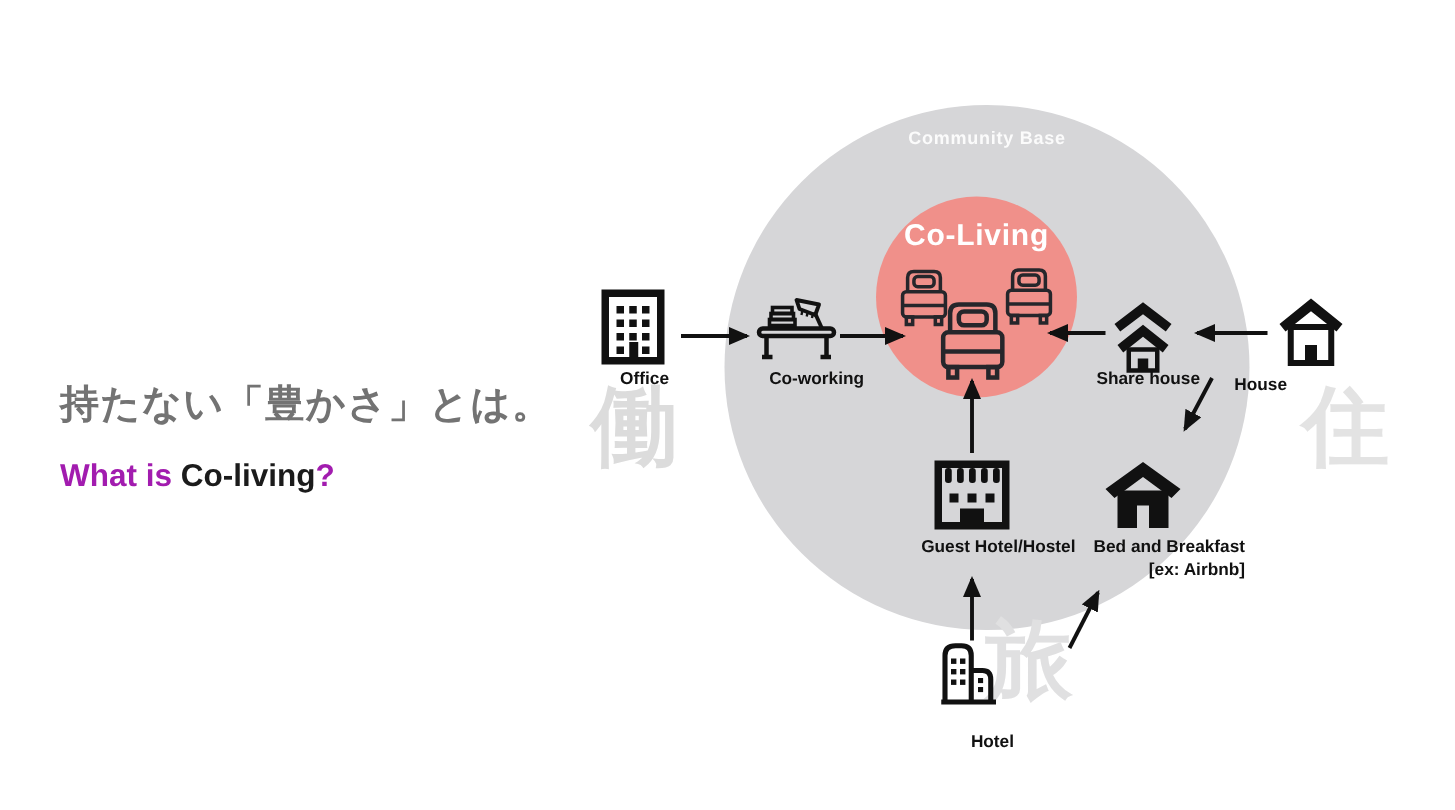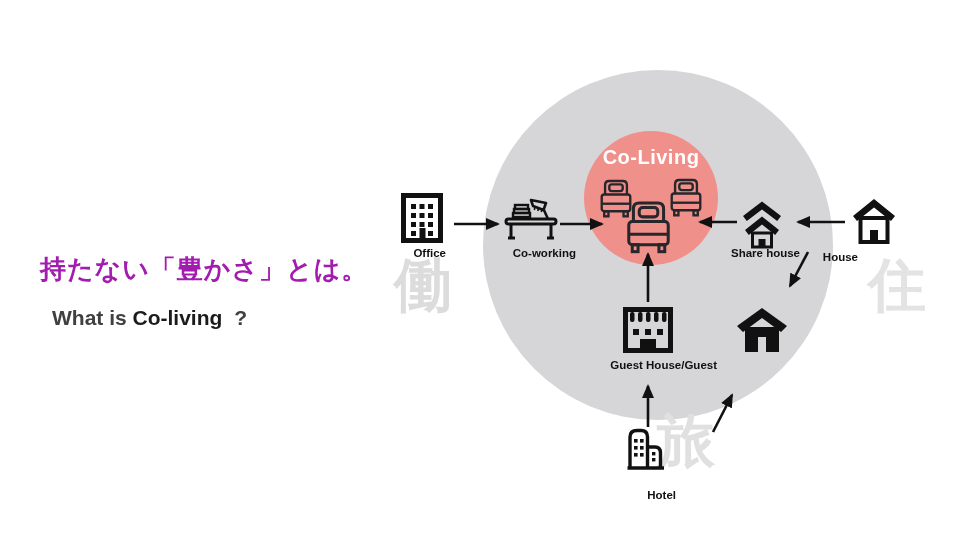--- a/index.html
+++ b/index.html
@@ -1,23 +1,23 @@
 <!DOCTYPE html>
 <html><head>
 <meta charset="utf-8">
 <style>
   html,body{margin:0;padding:0;background:#fff;}
   .slide{position:relative;width:970px;height:540px;background:#ffffff;overflow:hidden;
          font-family:"Liberation Sans","DejaVu Sans",sans-serif;}
   .abs{position:absolute;}
 
   
-  .title{left:40px;top:252px;font-size:26px;font-weight:bold;color:#a21caf;letter-spacing:1px;}
+  .title{left:40px;top:252px;font-size:26px;font-weight:bold;color:#737373;letter-spacing:1px;}
   .subtitle{left:40px;top:306px;font-size:21px;font-weight:bold;color:#1b1b1b;}
-  .subtitle .dim{color:#404040;margin-left:12px;}
+  .subtitle .dim{color:#a21caf;}
 
   
   .community-circle{left:483px;top:70px;width:350px;height:350px;border-radius:50%;background:#d6d6d8;}
   .core-circle{left:584px;top:131px;width:134px;height:134px;border-radius:50%;background:#f0908a;}
 
   .community-title{left:483px;top:85px;width:350px;text-align:center;color:#fbfbfb;
                    font-size:12px;font-weight:bold;letter-spacing:0.5px;}
   .community-subtitle{left:483px;top:104px;width:350px;text-align:center;color:#fafafa;
                       font-size:11px;font-weight:bold;letter-spacing:3px;}
   .core-label{left:584px;top:146px;width:134px;text-align:center;color:#ffffff;
@@ -42,20 +42,21 @@
 
   <div class="abs title">持たない「豊かさ」とは。</div>
   <div class="abs subtitle"><span class="dim">What is </span><span>Co-living</span><span class="dim">?</span></div>
 
   <div class="abs community-circle"></div>
 
   <div class="abs wm wm-work">働</div>
   <div class="abs wm wm-live">住</div>
   <div class="abs wm wm-travel">旅</div>
 
+  <div class="abs community-title">Community Base</div>
 
   <div class="abs core-circle"></div>
   <div class="abs core-label">Co-Living</div>
 
   <svg class="abs" style="left:599px;top:176px;" width="34" height="42" viewBox="0 0 40 50">
     <g fill="none" stroke="#26262b" stroke-width="2.8">
       <path d="M7 22 V11 Q7 6 12 6 H28 Q33 6 33 11 V22"></path>
       <rect x="12" y="10" width="16" height="8" rx="3"></rect>
       <rect x="3" y="22" width="34" height="20" rx="3"></rect>
       <path d="M3 33 H37"></path>
@@ -140,27 +141,31 @@
       <rect x="16" y="6" width="4.5" height="10" rx="2"></rect>
       <rect x="24" y="6" width="4.5" height="10" rx="2"></rect>
       <rect x="32" y="6" width="4.5" height="10" rx="2"></rect>
       <rect x="40" y="6" width="4.5" height="10" rx="2"></rect>
       <rect x="11" y="23" width="6" height="6"></rect>
       <rect x="23" y="23" width="6" height="6"></rect>
       <rect x="35" y="23" width="6" height="6"></rect>
       <rect x="18" y="33" width="16" height="11"></rect>
     </g>
   </svg>
-  <div class="abs node-label" style="left:587px;top:358px;width:130px;">Guest House/Guest</div>
+  <div class="abs node-label" style="left:587px;top:358px;width:130px;">Guest Hotel/Hostel</div>
 
   <svg class="abs" style="left:735px;top:306px;" width="54" height="46" viewBox="0 0 54 46">
     <polygon points="2,20 27,2 52,20 46,26 27,12 8,26" fill="#111"></polygon>
     <rect x="10" y="21" width="34" height="25" fill="#111"></rect>
     <rect x="23" y="31" width="8" height="15" fill="#d6d6d8"></rect>
   </svg>
+  <div class="abs node-label" style="left:720px;top:358px;width:110px;text-align:right;">
+    <div>Bed and Breakfast</div>
+    <div>[ex: Airbnb]</div>
+  </div>
 
   <svg class="abs" style="left:625px;top:425px;" width="42" height="46" viewBox="0 0 42 46">
     <g fill="none" stroke="#111" stroke-width="3.4">
       <path d="M5 43 V12 Q5 5.5 12 5.5 H16 Q22.5 5.5 22.5 12 V43"></path>
       <path d="M22.5 22 H30 Q35.5 22 35.5 28 V43"></path>
       <path d="M2.5 43 H39"></path>
     </g>
     <g fill="#111">
       <rect x="9" y="14" width="3.6" height="3.6"></rect>
         <rect x="15" y="14" width="3.6" height="3.6"></rect>

